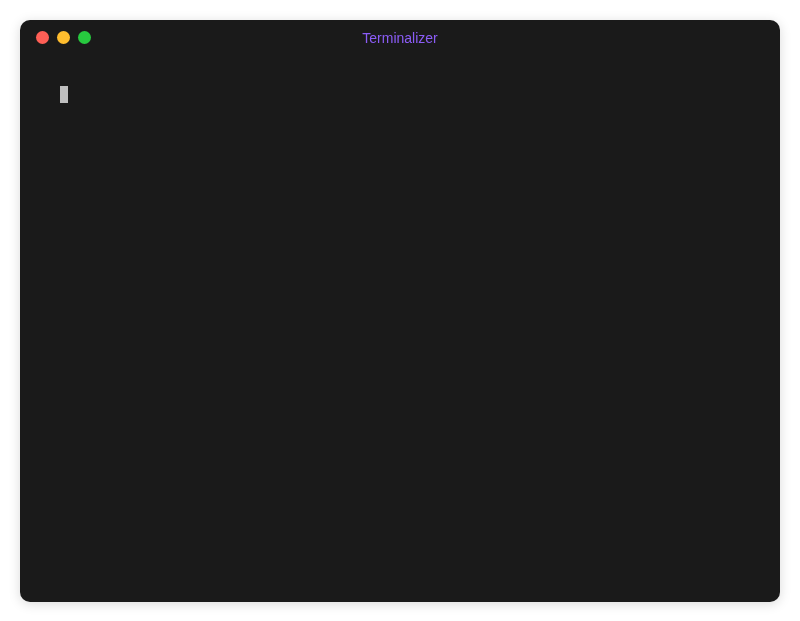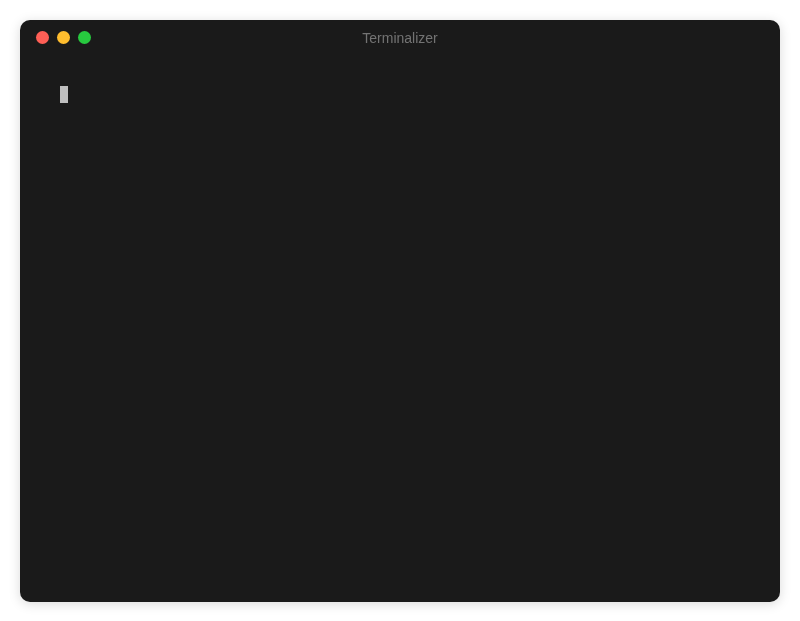--- a/index.html
+++ b/index.html
@@ -49,21 +49,21 @@
     .close-btn {
       background: #ff5f56;
     }
     .minimize-btn {
       background: #ffbd2e;
     }
     .maximize-btn {
       background: #27c93f;
     }
     .title {
-      color: #737373;
+      color: #8b5cf6;
       font-size: 14px;
       font-weight: 500;
       margin: 4px auto;
     }
     .terminal-body {
       flex: 1;
       padding: 30px 40px;
       font-family: "Menlo", "Monaco", "Consolas", monospace;
       font-size: 14px;
       color: #cccccc;

